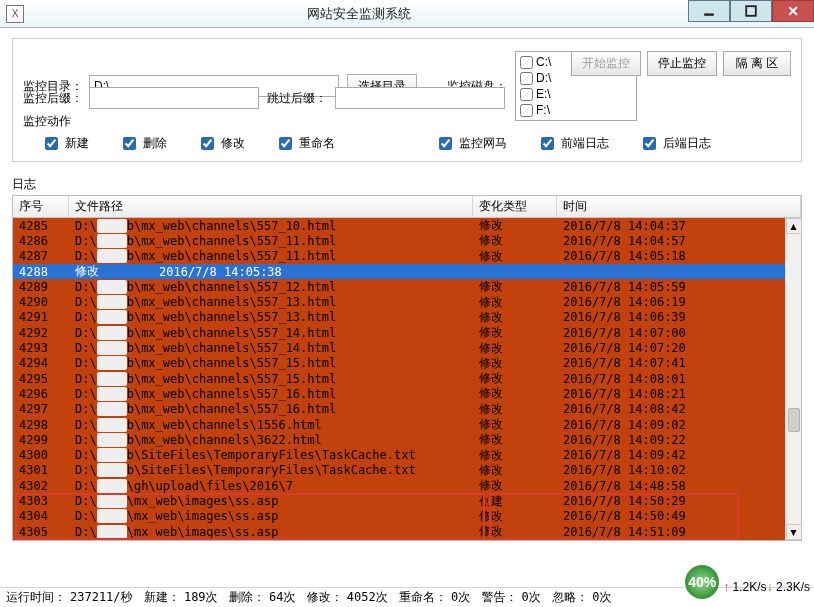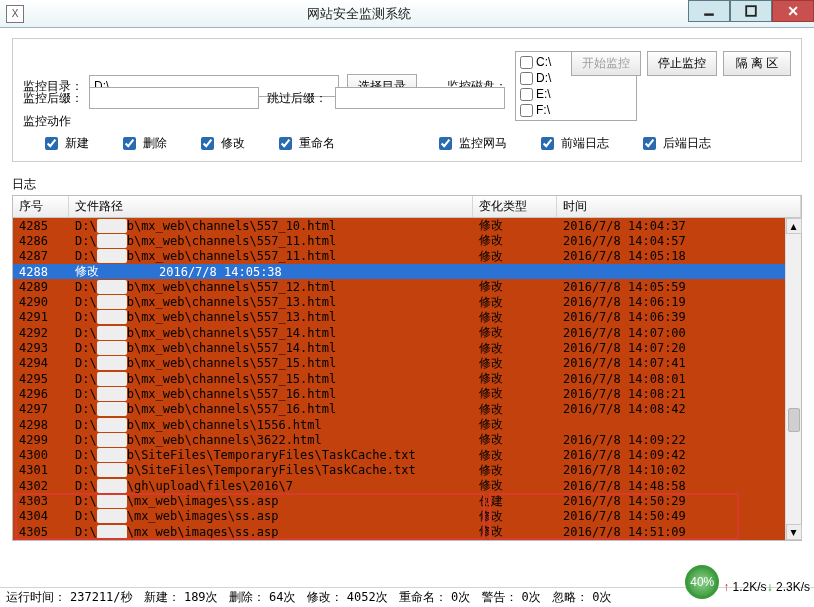--- a/index.html
+++ b/index.html
@@ -37,21 +37,21 @@
   .gr.sel{background:#2a72d4;color:#fff;}
   .gc{padding:0 6px;overflow:hidden;font-family:"SimSun",monospace;font-size:12px;}
   .gc.c1{width:56px;} .gc.c2{width:404px;} .gc.c3{width:84px;} .gc.c4{flex:1;}
   .scrollbar{position:absolute;right:0;top:22px;bottom:0;width:16px;background:#f0f0f0;border-left:1px solid #d9d9d9;display:flex;flex-direction:column;align-items:center;justify-content:space-between;}
   .scrollbtn{height:16px;width:16px;background:#eee;border:1px solid #c9c9c9;display:flex;align-items:center;justify-content:center;}
   .scrolltrack{flex:1;position:relative;width:16px;}
   .thumb{position:absolute;left:2px;right:2px;top:60%;height:24px;background:#cfcfcf;border:1px solid #b3b3b3;border-radius:2px;}
   .statusbar{position:absolute;left:0;right:0;bottom:0;height:20px;background:#fff;border-top:1px solid #d4d4d4;display:flex;align-items:center;padding:0 6px;gap:4px;}
   .statusbar .seg{white-space:nowrap;font-family:"SimSun",monospace;}
   .netwidget{position:absolute;right:4px;bottom:2px;display:flex;align-items:center;gap:4px;}
-  .gauge{width:34px;height:34px;border-radius:50%;border:3px solid #3b9a3b;background:radial-gradient(circle,#8fd28f 0%,#3b9a3b 80%);display:flex;align-items:center;justify-content:center;color:#fff;font-size:12px;font-weight:normal;position:relative;top:-6px;}
+  .gauge{width:34px;height:34px;border-radius:50%;border:3px solid #3b9a3b;background:radial-gradient(circle,#8fd28f 0%,#3b9a3b 80%);display:flex;align-items:center;justify-content:center;color:#fff;font-size:14px;font-weight:bold;position:relative;top:-6px;}
   .speeds{display:flex;flex-direction:row;line-height:11px;font-size:10px;margin-bottom:2px;}
   .speeds .up::before{content:"↑ ";color:#c33;}
   .speeds .dn::before{content:"↓ ";color:#2a8a2a;}
   .redbox{position:absolute;border:2px solid #d63b2e;pointer-events:none;}
   .blurpatch{display:inline-block;background:#eee;color:#eee;border-radius:2px;}
 </style>
 </head>
 <body>
 
 <div class="window">
@@ -229,20 +229,21 @@
             <div class="gr">
               <div class="gc c1">4297</div>
               <div class="gc c2">D:\<span class="blurpatch">xxxxx</span>b\mx_web\channels\557_16.html</div>
               <div class="gc c3">修改</div>
               <div class="gc c4">2016/7/8 14:08:42</div>
             </div>
             <div class="gr">
               <div class="gc c1">4298</div>
               <div class="gc c2">D:\<span class="blurpatch">xxxxx</span>b\mx_web\channels\1556.html</div>
               <div class="gc c3">修改</div>
+              <div class="gc c4">2016/7/8 14:09:02</div>
             </div>
             <div class="gr">
               <div class="gc c1">4299</div>
               <div class="gc c2">D:\<span class="blurpatch">xxxxx</span>b\mx_web\channels\3622.html</div>
               <div class="gc c3">修改</div>
               <div class="gc c4">2016/7/8 14:09:22</div>
             </div>
             <div class="gr">
               <div class="gc c1">4300</div>
               <div class="gc c2">D:\<span class="blurpatch">xxxxx</span>b\SiteFiles\TemporaryFiles\TaskCache.txt</div>

